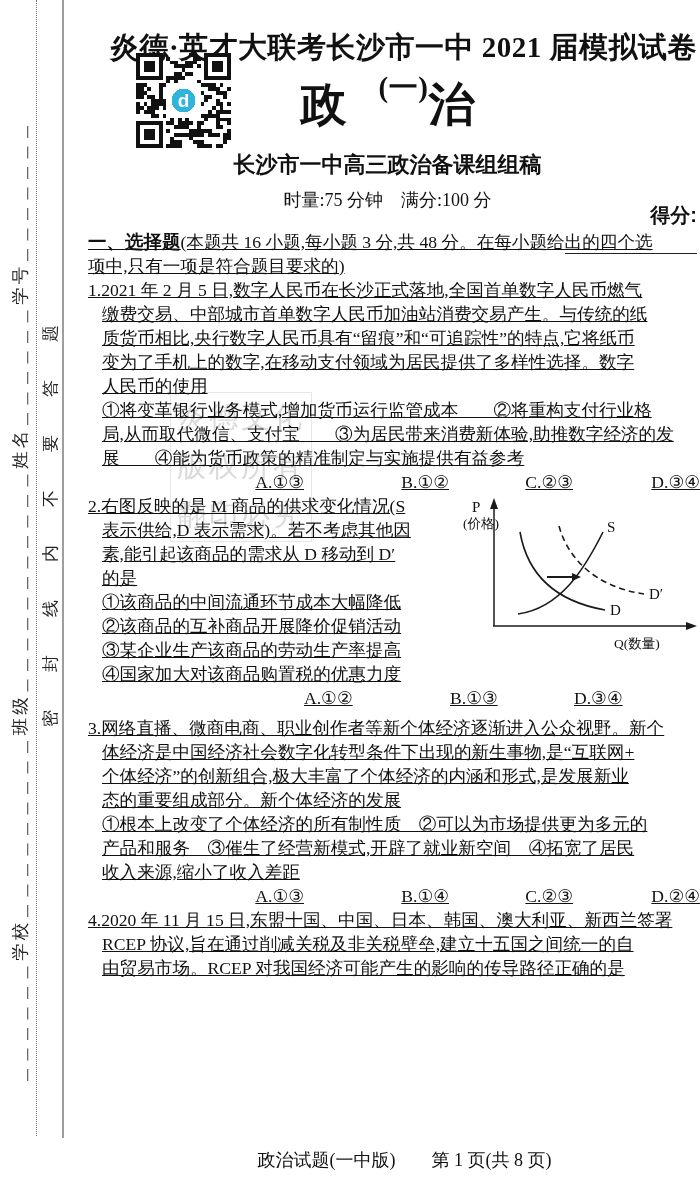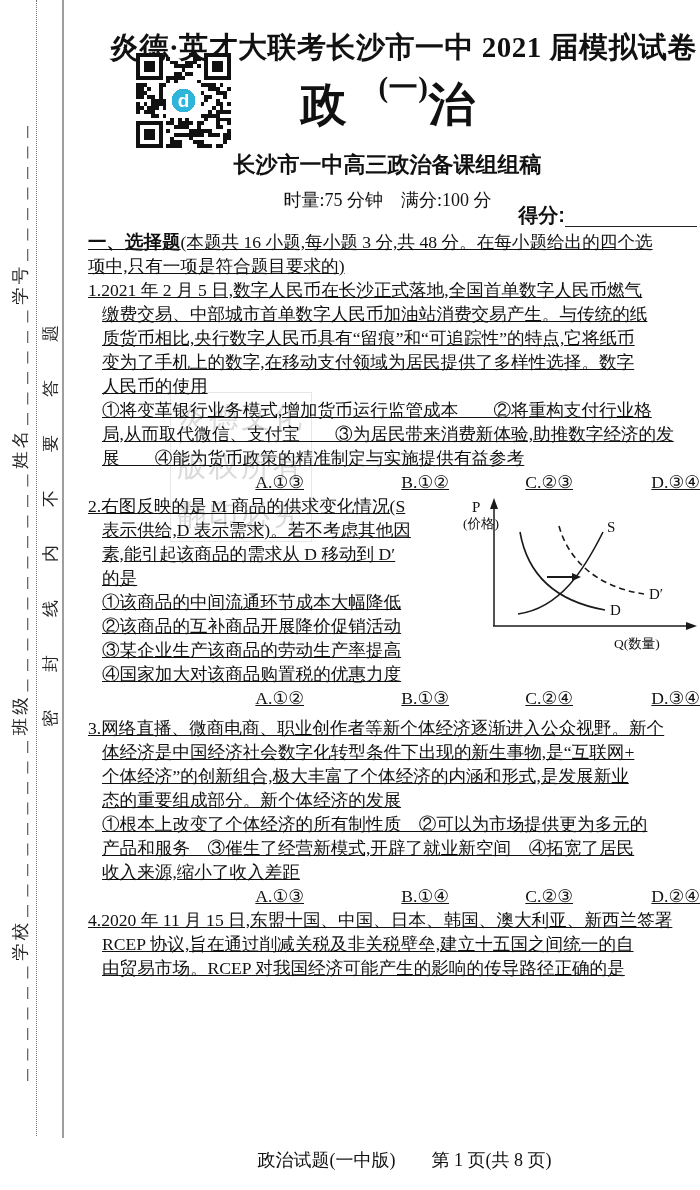--- a/index.html
+++ b/index.html
@@ -26,22 +26,22 @@
   .content{position:absolute;left:75px;top:0;width:625px;height:100%;z-index:1;}
 
   .exam-title{position:absolute;top:12px;left:0;width:100%;margin:16px;text-align:center;
         font-size:29px;font-weight:bold;letter-spacing:0.5px;}
   .qr{position:absolute;left:60px;top:53px;width:97px;height:95px;shape-rendering:crispEdges;}
   .subject{position:absolute;top:74px;left:0;width:100%;display:flex;justify-content:center;gap:82px;
         font-size:46px;font-weight:900;font-family:"Liberation Sans","DejaVu Sans",sans-serif;}
   .subtitle{position:absolute;top:150px;left:0;width:100%;text-align:center;font-size:22px;
         font-weight:bold;font-family:Liberation Sans, sans-serif;}
   .exam-info{position:absolute;top:188px;left:0;width:100%;text-align:center;font-size:18px;}
-  .score-row{position:absolute;top:202px;right:3px;display:flex;
-        font-size:20px;font-weight:bold;font-family:"Liberation Sans","DejaVu Sans",sans-serif;}
+  .score-row{position:absolute;top:202px;right:3px;display:flex;align-items:flex-end;
+        font-size:20px;font-weight:bold;font-family:"Liberation Sans","DejaVu Sans",sans-serif;flex-direction:column;}
   .score-blank{display:inline-block;width:132px;height:24px;border-bottom:1.5px solid #222;}
 
   
   .body{position:absolute;top:230px;left:13px;width:612px;font-size:17.6px;line-height:24px;text-decoration:underline;}
   .section-head{margin:0;}
   .section-head b{font-family:"Liberation Sans","DejaVu Sans",sans-serif;font-size:18.5px;}
   .qtext,.section-intro{white-space:pre-line;}
   .question{padding-left:14px;text-indent:-14px;margin:0;}
   .q3{margin-top:6px;}
   .opts{display:flex;margin-left:-4px;text-indent:0;white-space:normal;justify-content:flex-end;}
@@ -324,21 +324,20 @@
 表示供给,D 表示需求)。若不考虑其他因
 素,能引起该商品的需求从 D 移动到 D′
 的是
 ①该商品的中间流通环节成本大幅降低
 ②该商品的互补商品开展降价促销活动
 ③某企业生产该商品的劳动生产率提高
 ④国家加大对该商品购置税的优惠力度</span>
         <div class="opts">
           <span>A.①②</span>
           <span>B.①③</span>
-          <span>C.②④</span>
           <span>D.③④</span>
         </div>
       </div>
 
       <div class="question q3"><span class="qnum">3.</span><span class="qtext">网络直播、微商电商、职业创作者等新个体经济逐渐进入公众视野。新个
 体经济是中国经济社会数字化转型条件下出现的新生事物,是“互联网+
 个体经济”的创新组合,极大丰富了个体经济的内涵和形式,是发展新业
 态的重要组成部分。新个体经济的发展
 ①根本上改变了个体经济的所有制性质　②可以为市场提供更为多元的
 产品和服务　③催生了经营新模式,开辟了就业新空间　④拓宽了居民

